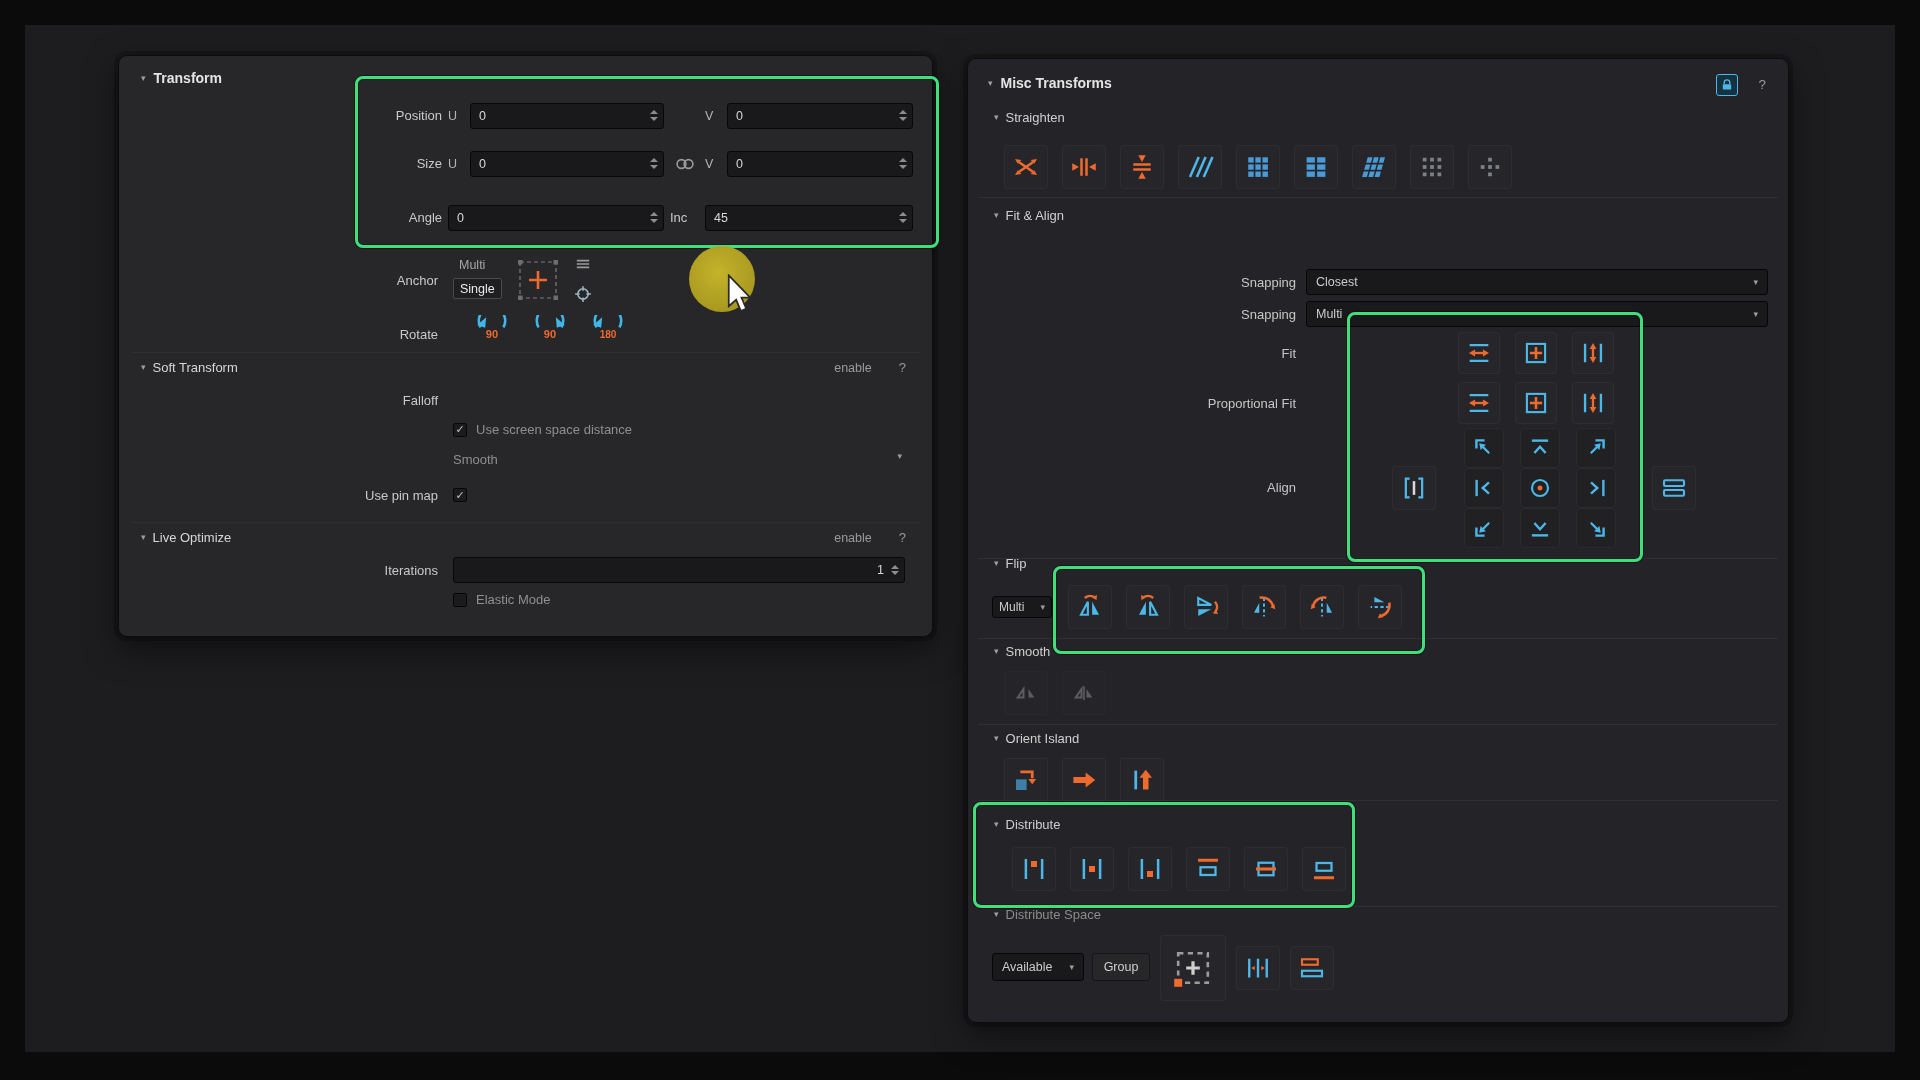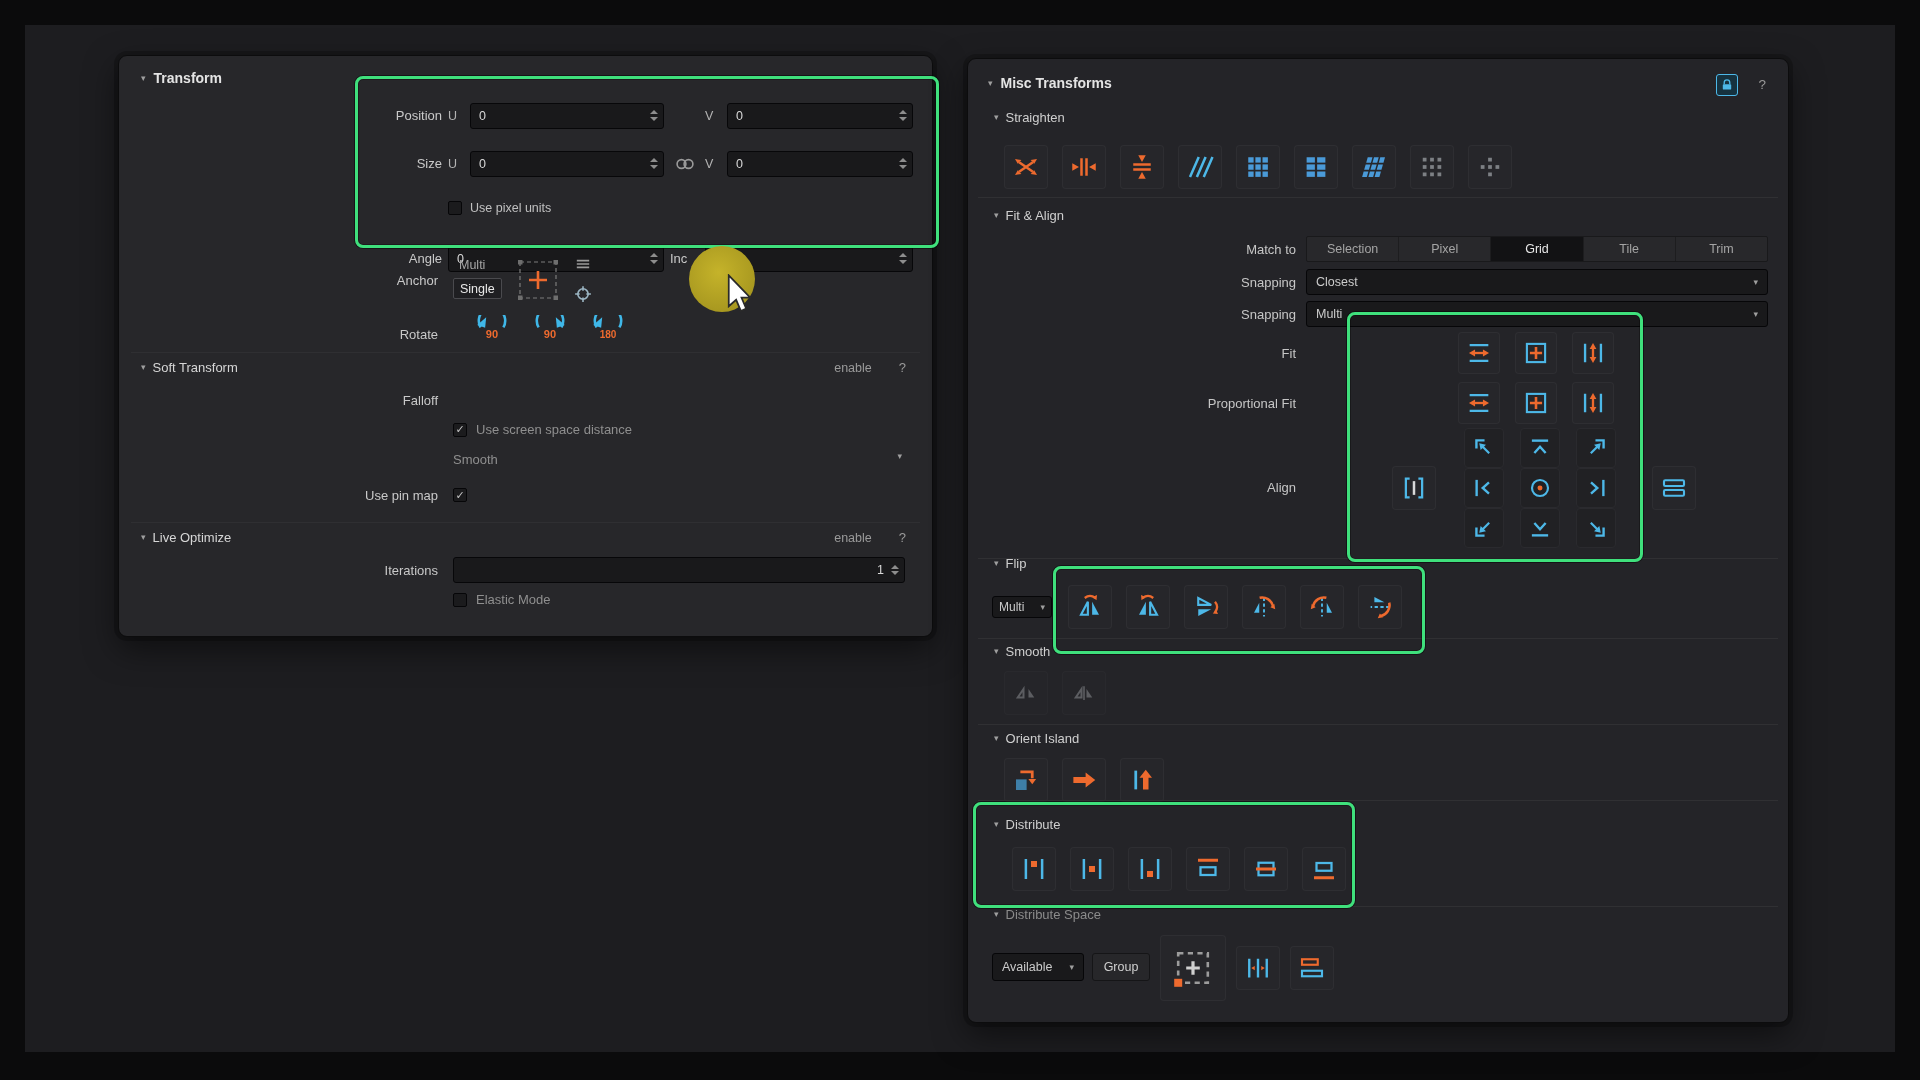--- a/index.html
+++ b/index.html
@@ -196,27 +196,20 @@
         <span class="axis" data-name="size-v-axis-label">V</span>
         <div class="num" data-name="size-v-input">
           <span class="val" data-name="size-v-value">0</span>
           <span class="spin" data-name="spinner">
               <i class="up"></i>
               <i class="dn"></i>
             </span>
         </div>
       </div>
 
-      <div class="tf-row short" data-name="pixel-units-row">
-        <span></span>
-        <div class="cbwrap" style="grid-column:2/7">
-          <span class="cb" data-name="use-pixel-units-checkbox"></span>
-          <span class="cbl" data-name="use-pixel-units-label">Use pixel units</span>
-        </div>
-      </div>
 
       <div class="tf-row angle" data-name="angle-row">
         <span class="lbl" data-name="angle-label">Angle</span>
         <div class="num" style="grid-column:2/4" data-name="angle-input">
           <span class="val" data-name="angle-value">0</span>
           <span class="spin" data-name="spinner">
               <i class="up"></i>
               <i class="dn"></i>
             </span>
         </div>
@@ -451,30 +444,20 @@
         </div>
       </div>
 
     <div class="divider" style="top:138px" data-name="section-divider"></div>
 
     <div class="sub" id="fitalign-sub" data-name="fit-align-section-header">
       <span class="chev" data-name="collapse-chevron-icon">▾</span>
       <span data-name="fit-align-title">Fit &amp; Align</span>
     </div>
 
-    <div class="r-row" id="match-row" data-name="match-to-row">
-      <span class="rlbl" data-name="match-to-label">Match to</span>
-      <div class="seg" data-name="match-to-segmented-control">
-          <div class="opt" data-name="match-to-option-selection">Selection</div>
-          <div class="opt" data-name="match-to-option-pixel">Pixel</div>
-          <div class="opt selected" data-name="match-to-option-grid">Grid</div>
-          <div class="opt" data-name="match-to-option-tile">Tile</div>
-          <div class="opt" data-name="match-to-option-trim">Trim</div>
-        </div>
-    </div>
 
     <div class="r-row" id="snap-row" data-name="snapping-row">
       <span class="rlbl" data-name="snapping-label">Snapping</span>
       <div class="dd" data-name="snapping-dropdown">
         <span data-name="snapping-value">Closest</span>
         <span class="chev" data-name="chevron-down-icon">▾</span>
       </div>
     </div>
 
     <div class="r-row" id="group-row" data-name="grouping-row">

